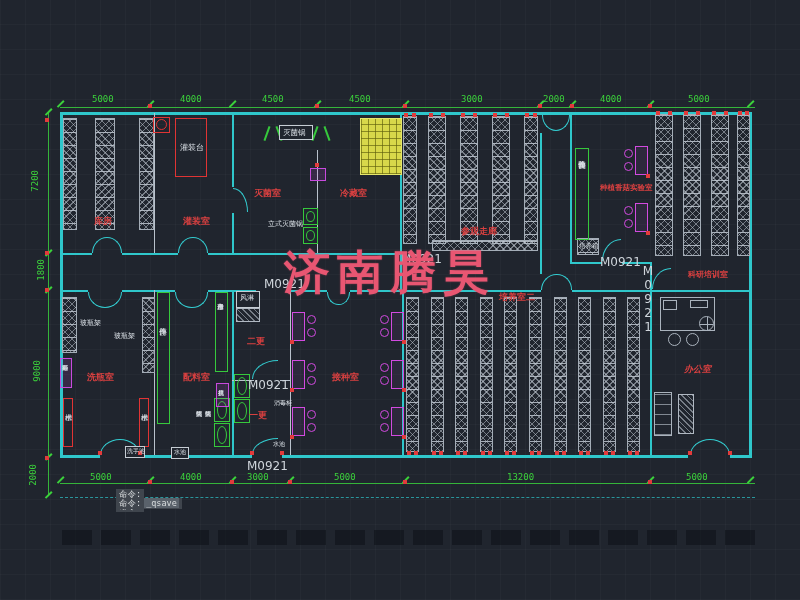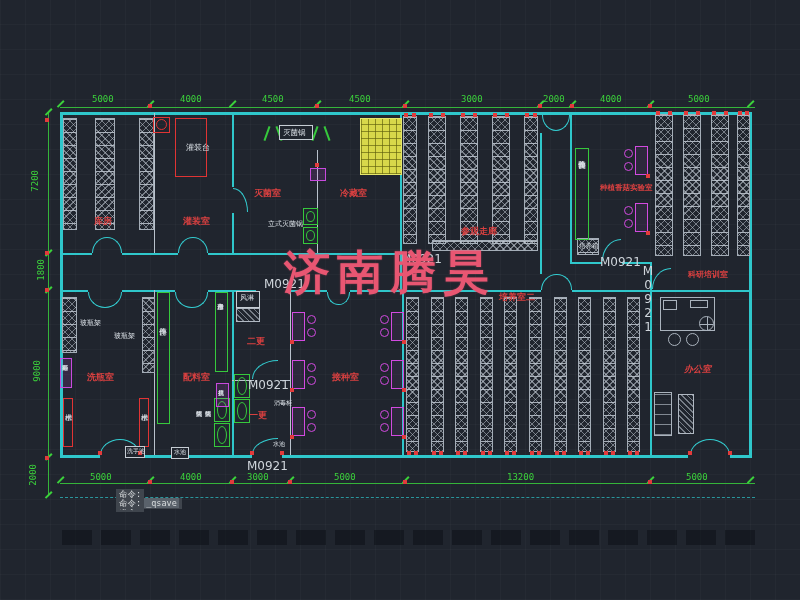--- a/index.html
+++ b/index.html
@@ -313,21 +313,21 @@
       <div class="lb red" style="left: 461px; top: 227px;">参观走廊</div>
       <div class="lb red" style="left: 600px; top: 184px; font-size: 7.5px;">种植香菇实验室</div>
       <div class="lb red" style="left: 688px; top: 271px; font-size: 8px;">科研培训室</div>
       <div class="lb red" style="left: 684px; top: 365px; font-style: italic;">办公室</div>
       <div class="lb red" style="left: 499px; top: 293px;">培养室二</div>
       <div class="lb red" style="left: 332px; top: 373px;">接种室</div>
       <div class="lb red" style="left: 247px; top: 337px;">二更</div>
       <div class="lb red" style="left: 249px; top: 411px;">一更</div>
       <div class="lb red" style="left: 87px; top: 373px;">洗瓶室</div>
       <div class="lb red" style="left: 183px; top: 373px;">配料室</div>
-      <div class="lb wht" style="left: 180px; top: 144px; margin-left: 6px;">灌装台</div>
+      <div class="lb wht" style="left: 180px; top: 144px;">灌装台</div>
       <div class="lb wht" style="left: 283px; top: 129px; font-size: 7.5px;">灭菌锅</div>
       <div class="lb wht" style="left: 268px; top: 221px; font-size: 7px;">立式灭菌锅</div>
       <div class="lb wht" style="left: 240px; top: 295px; font-size: 7px;">风淋</div>
       <div class="lb wht" style="left: 80px; top: 320px; font-size: 7px;">玻瓶架</div>
       <div class="lb wht" style="left: 114px; top: 333px; font-size: 7px;">玻瓶架</div>
       <div class="lb wht v" style="left: 64px; top: 408px; font-size: 7px;">水槽</div>
       <div class="lb wht v" style="left: 140px; top: 408px; font-size: 7px;">水槽</div>
       <div class="lb wht v" style="left: 159px; top: 322px; font-size: 7.5px;">操作台</div>
       <div class="lb wht v" style="left: 217px; top: 298px; font-size: 6.5px;">超净工作台</div>
       <div class="lb wht v" style="left: 218px; top: 385px; font-size: 6px;">搅拌机</div>

